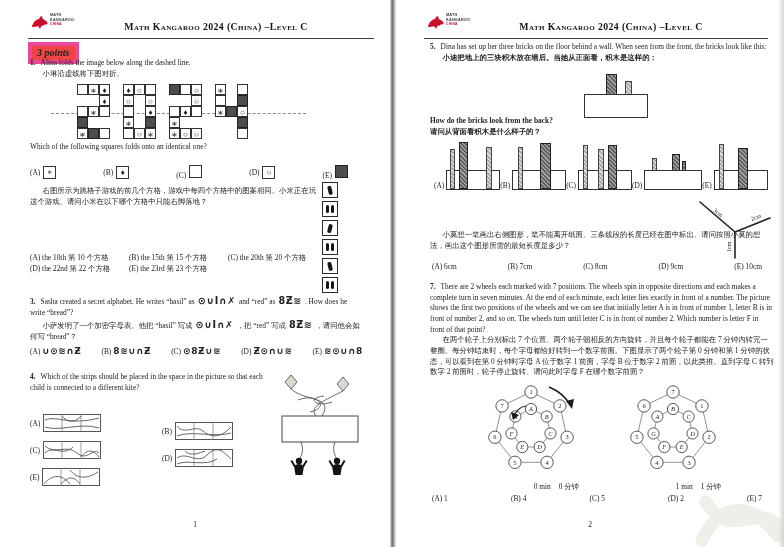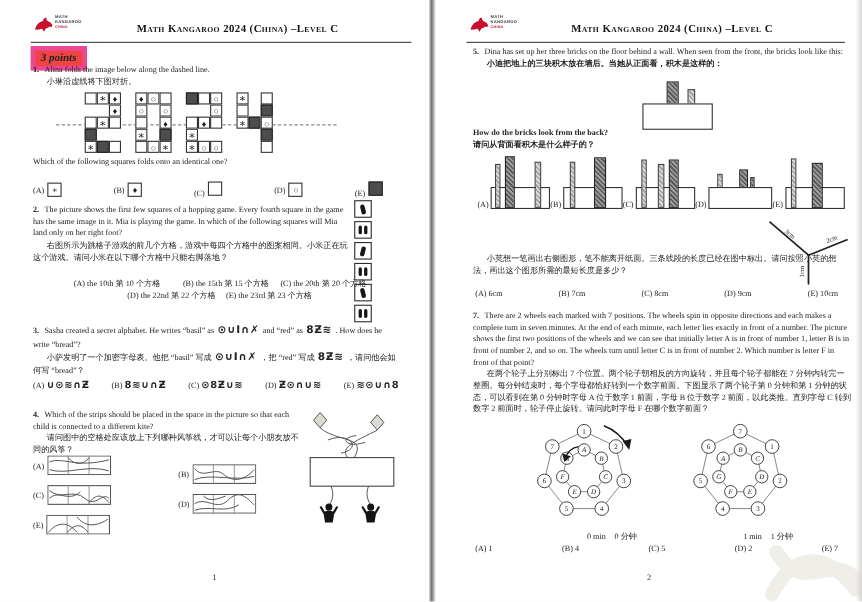--- a/index.html
+++ b/index.html
@@ -170,21 +170,20 @@
 
     <div class="optrow sp" id="q1opts" style="left:30px;top:165px;width:318px;">
       <span><span>(A)</span><span class="sq">∗</span></span>
       <span><span>(B)</span><span class="sq">♦</span></span>
       <span><span>(C)</span><span class="sq"></span></span>
       <span><span>(D)</span><span class="sq">○</span></span>
       <span><span>(E)</span><span class="sq dark"></span></span>
     </div>
 
     <div class="q" style="left:30px;top:186px;width:288px;">
-      <div><span class="qn">2.</span><span>The picture shows the first few squares of a hopping game.  Every fourth square in the game has the same image in it.  Mia is playing the game.  In which of the following squares will Mia land only on her right foot?</span></div>
       <div class="cn">右图所示为跳格子游戏的前几个方格，游戏中每四个方格中的图案相同。小米正在玩这个游戏。请问小米在以下哪个方格中只能右脚落地？</div>
     </div>
 
     <div id="q2strip">
         <div class="ssq">
           <span class="foot rotL"></span>
         </div>
         <div class="ssq">
           <span class="foot"></span>
           <span class="foot"></span>
@@ -198,21 +197,21 @@
         </div>
         <div class="ssq">
           <span class="foot rotL"></span>
         </div>
         <div class="ssq">
           <span class="foot"></span>
           <span class="foot"></span>
         </div>
       </div>
 
-    <div class="q" style="left:30px;top:253px;width:330px;text-align:center;">
+    <div class="q" style="left:30px;top:253px;width:330px;">
       <div>
         <span class="optcol">(A) the 10th 第 10 个方格</span><span class="optcol">(B) the 15th 第 15 个方格</span><span>(C) the 20th 第 20 个方格</span>
       </div>
       <div>
         <span class="optcol">(D) the 22nd 第 22 个方格</span><span>(E) the 23rd 第 23 个方格</span>
       </div>
     </div>
 
     <div class="q" style="left:30px;top:294px;width:334px;">
       <div><span class="qn">3.</span><span>Sasha created a secret alphabet.  He writes “basil” as</span><span class="code">⊙∪Ⅰ∩✗</span><span>and “red” as</span><span class="code">8Ƶ≋</span><span>.  How does he write “bread”?</span></div>
@@ -222,21 +221,20 @@
     <div class="optrow sp" id="q3opts" style="left:30px;top:346px;width:336px;">
       <span><span>(A)</span><span class="code">∪⊙≋∩Ƶ</span></span>
       <span><span>(B)</span><span class="code">8≋∪∩Ƶ</span></span>
       <span><span>(C)</span><span class="code">⊙8Ƶ∪≋</span></span>
       <span><span>(D)</span><span class="code">Ƶ⊙∩∪≋</span></span>
       <span><span>(E)</span><span class="code">≋⊙∪∩8</span></span>
     </div>
 
     <div class="q" style="left:30px;top:372px;width:248px;">
       <div><span class="qn">4.</span><span>Which of the strips should be placed in the space in the picture so that each child is connected to a different kite?</span></div>
-      <div class="cn">请问图中的空格处应该放上下列哪种风筝线，才可以让每个小朋友放不同的风筝？</div>
     </div>
 
     <svg id="kitefig" style="position:absolute;left:276px;top:372px;" width="88" height="108" viewBox="0 0 88 108">
       <g stroke="#555" fill="none" stroke-width="0.9">
         <path d="M15,17 C30,30 58,24 46,44"></path>
         <path d="M67,19 C50,28 32,34 40,44"></path>
         <path d="M22,28 C42,20 54,36 34,40"></path>
         <path d="M56,30 C40,36 30,26 48,24"></path>
         <path d="M25,70 C29,80 24,86 22,90"></path>
         <path d="M59,70 C55,80 61,86 62,90"></path>

